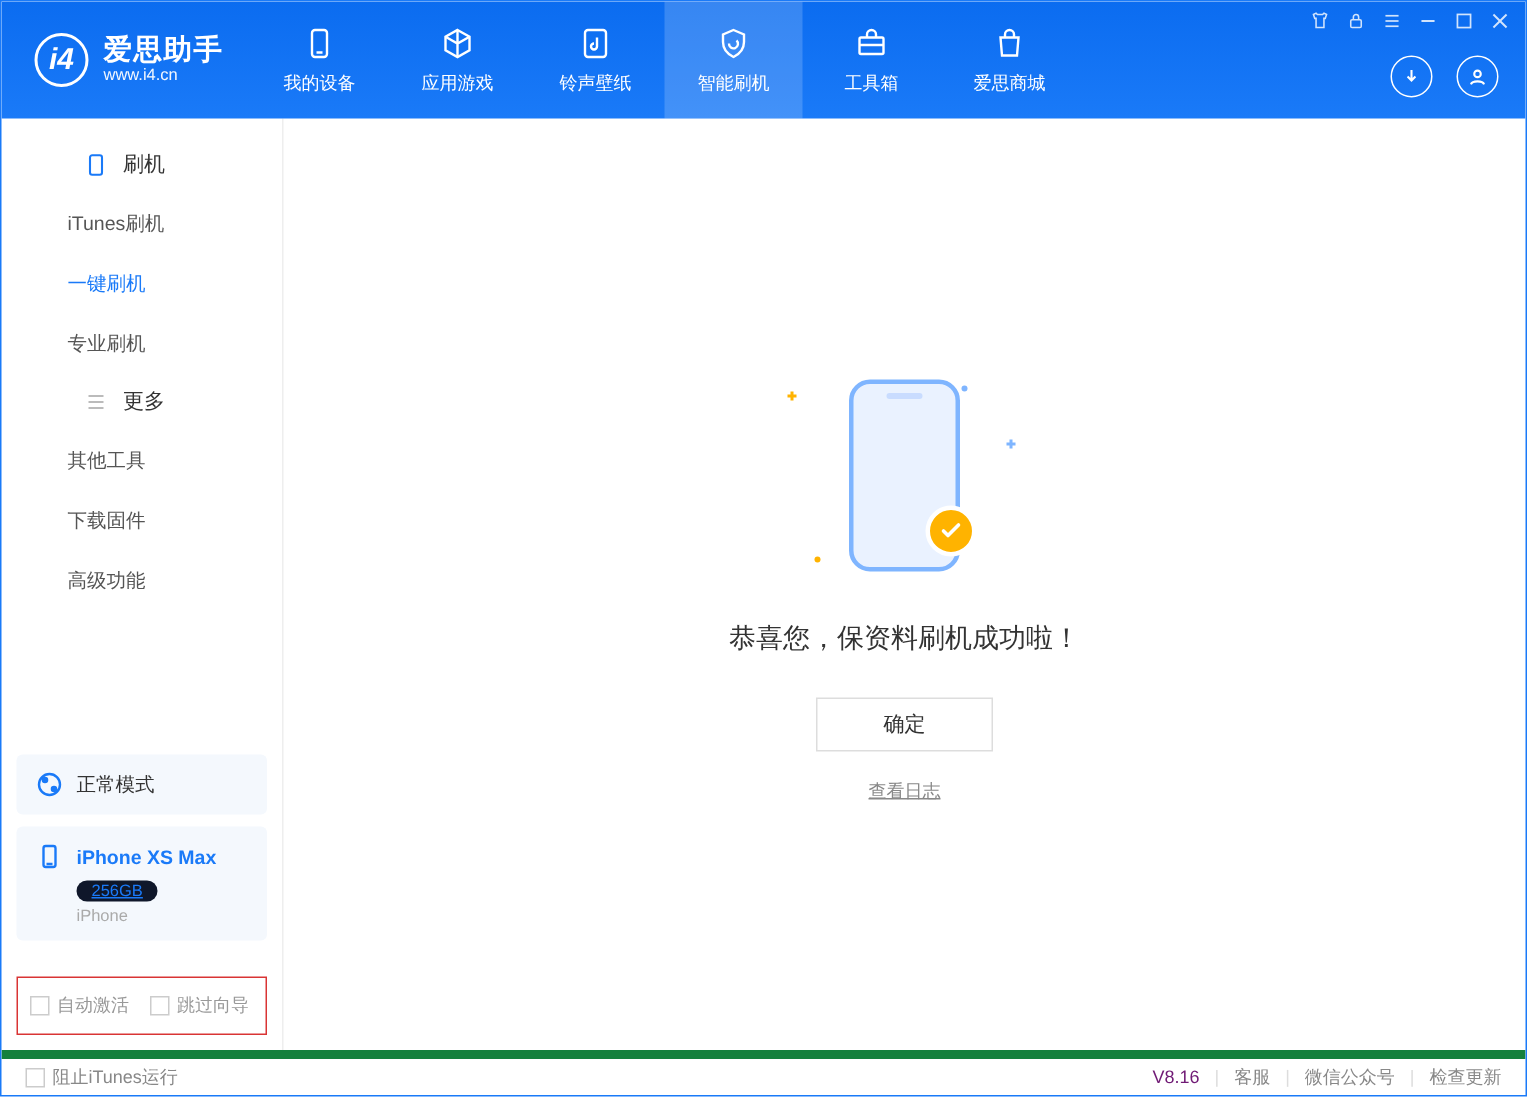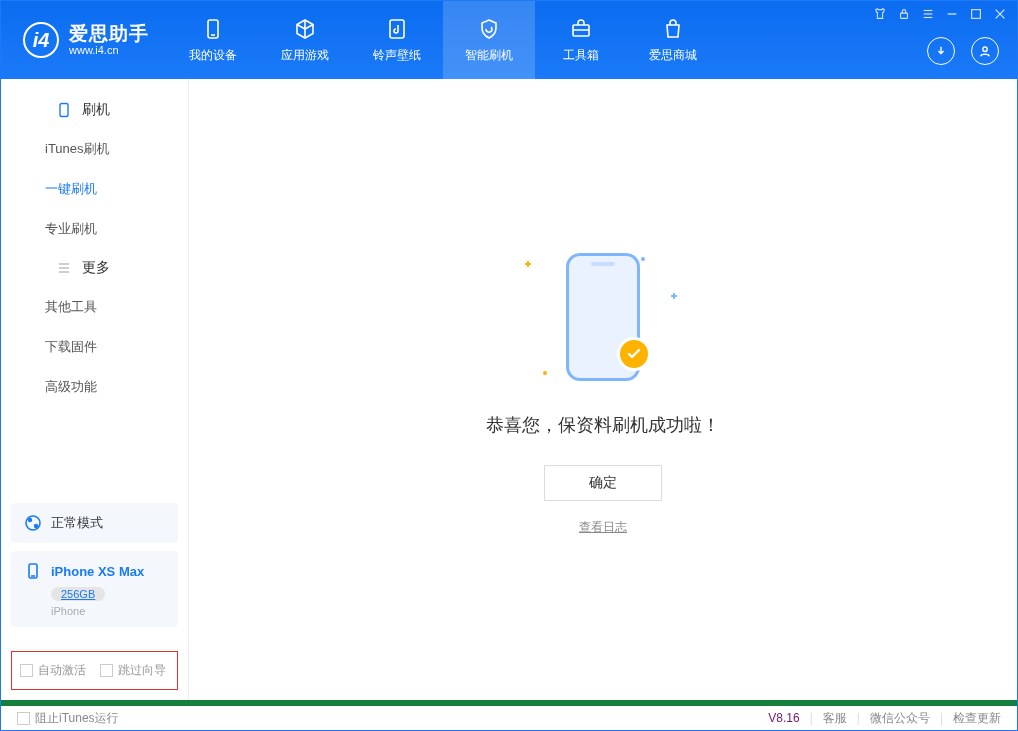--- a/index.html
+++ b/index.html
@@ -33,21 +33,21 @@
 .nav-group-title { display: flex; align-items: center; padding: 10px 18px; font-size: 14px; color: #333; margin-left: 37px; }
 .nav-group-title .gi { width: 16px; height: 16px; margin-right: 10px; display: flex; align-items: center; justify-content: center; }
 .nav-item { padding: 11px 18px 11px 44px; font-size: 13px; color: #555; cursor: pointer; }
 .nav-item.active { color: #1a7af8; }
 
 .device-cards { padding: 10px; }
 .card { background: #f4f8fd; border-radius: 4px; padding: 10px 12px; margin-bottom: 8px; display: flex; align-items: center; font-size: 13px; color: #333; }
 .card .ci { width: 20px; height: 20px; margin-right: 8px; display: flex; align-items: center; justify-content: center; color: #1a7af8; }
 .device-card { flex-direction: column; align-items: flex-start; }
 .device-top { display: flex; align-items: center; font-weight: bold; color: #1a7af8; }
-.badge { display: inline-block; background: #e5e5e5; color: #1a7af8; border-radius: 10px; padding: 1px 10px; font-size: 11px; margin-top: 6px; margin-left: 28px; text-decoration: underline; }
+.badge { display: inline-block; background: #0f172a; color: #1a7af8; border-radius: 10px; padding: 1px 10px; font-size: 11px; margin-top: 6px; margin-left: 28px; text-decoration: underline; }
 .device-sub { font-size: 11px; color: #aaa; margin-left: 28px; margin-top: 4px; }
 
 .checkbox-row { border: 1.5px solid #d93434; margin: 6px 10px 10px 10px; padding: 10px 8px; display: flex; gap: 14px; }
 .cb { display: flex; align-items: center; font-size: 12px; color: #999; cursor: pointer; }
 .cb-box { width: 13px; height: 13px; border: 1px solid #ccc; margin-right: 5px; }
 
 
 .main { flex: 1; display: flex; flex-direction: column; align-items: center; justify-content: center; }
 .phone-illus { position: relative; width: 180px; height: 150px; margin-bottom: 20px; }
 .phone-body { position: absolute; left: 50%; top: 10px; transform: translateX(-50%); width: 74px; height: 128px; border: 3px solid #7fb5ff; border-radius: 14px; background: #eaf2ff; }

